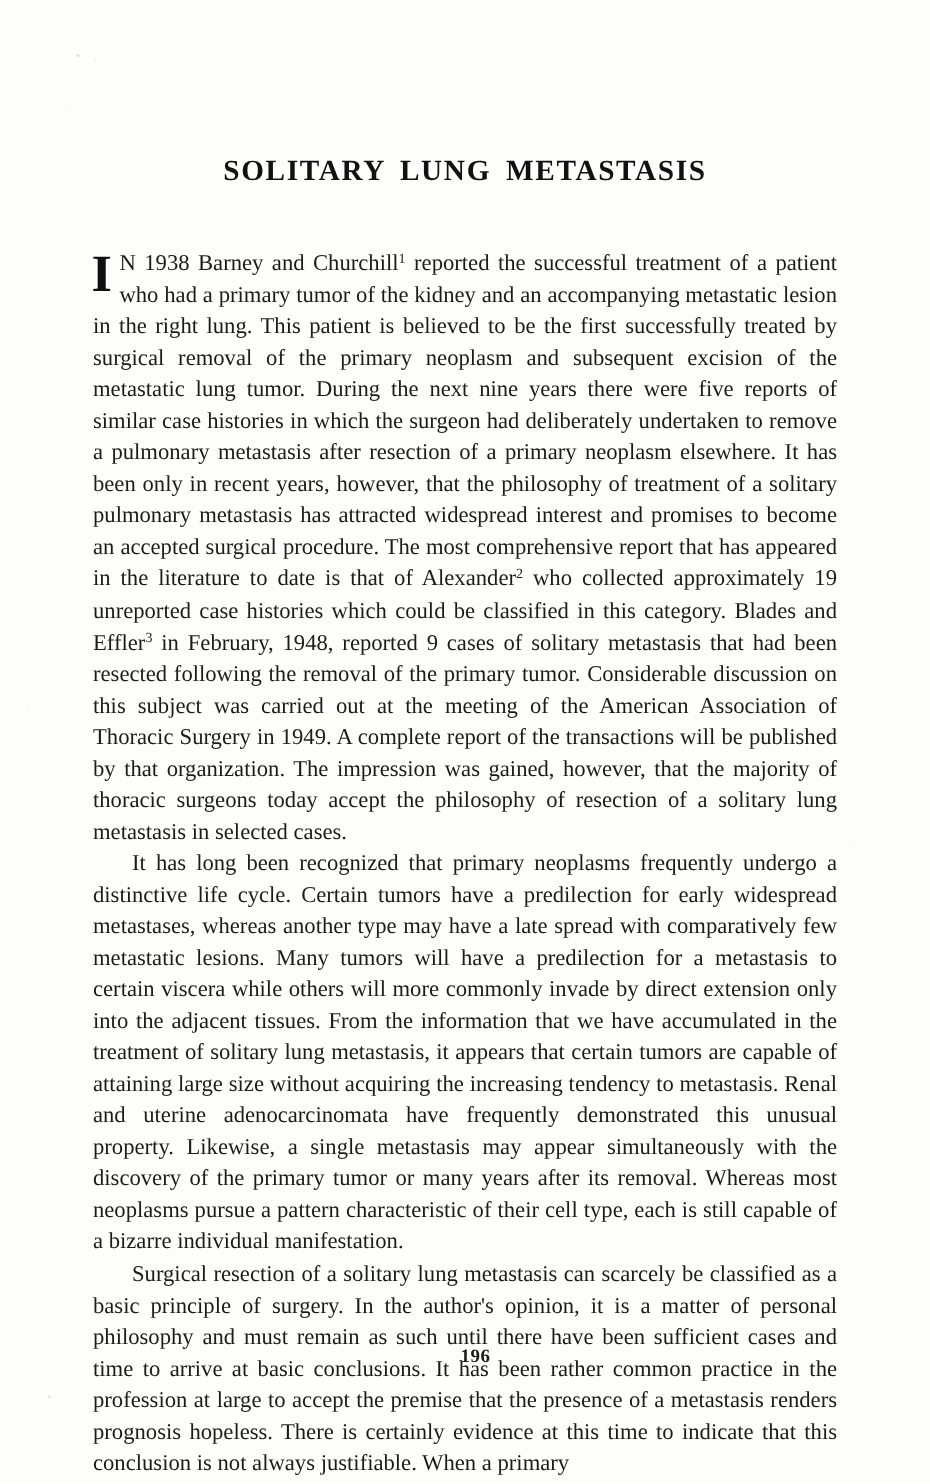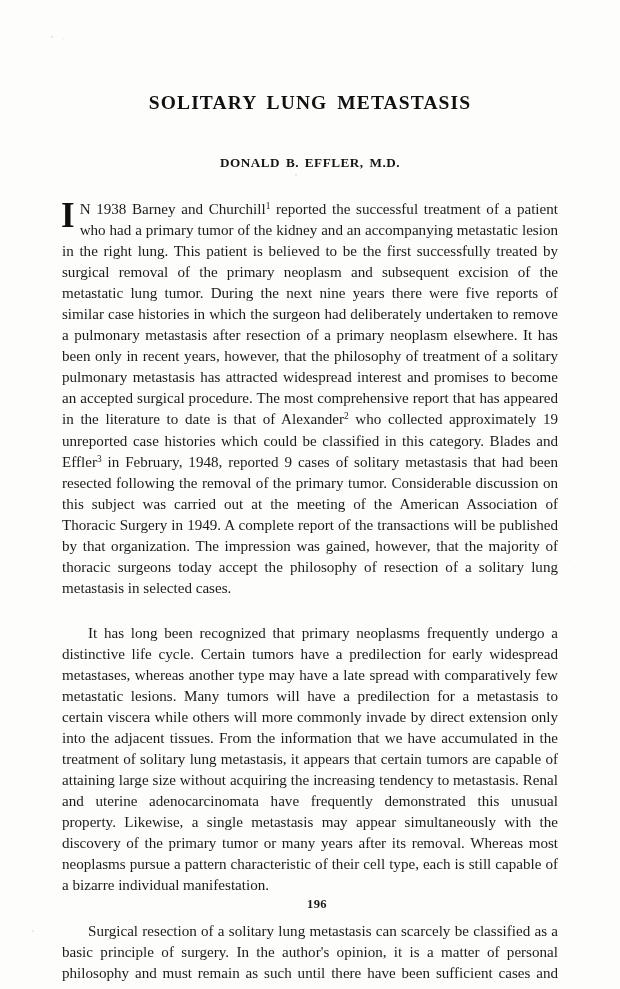--- a/index.html
+++ b/index.html
@@ -27,21 +27,21 @@
     border-radius: 50%;
     pointer-events: none;
   }
   .content {
     position: absolute;
     left: 62px;
     top: 0;
     width: 496px;
   }
   .doc-title {
-    margin: 0;
+    margin: 12px;
     padding-top: 92px;
     text-align: center;
     font-size: 19.5px;
     font-weight: bold;
     letter-spacing: 1.1px;
     word-spacing: 4px;
     color: #111;
   }
   .byline {
     margin: 0;
@@ -70,21 +70,20 @@
     margin: 0;
     font-size: 15.1px;
     line-height: 21.05px;
     text-align: justify;
     text-justify: inter-word;
     hyphens: manual;
     color: #1b1b1b;
   }
   p.para.indent {
     text-indent: 26px;
-    margin-top: 24px;
   }
   .dropcap {
     float: left;
     font-size: 35px;
     line-height: 0.88;
     font-weight: bold;
     padding-right: 5px;
     padding-top: 2px;
     margin-left: -1px;
     color: #101010;
@@ -118,21 +117,20 @@
   <div class="speck" style="left:295px; top:174px; width:2px; height:2px; opacity:.40;"></div>
   <div class="speck" style="left:301px; top:178px; width:1px; height:1px; opacity:.30;"></div>
   <div class="speck" style="left:32px;  top:930px; width:2px; height:2px; opacity:.35;"></div>
   <div class="speck" style="left:568px; top:560px; width:1px; height:1px; opacity:.28;"></div>
   <div class="speck" style="left:18px;  top:470px; width:1px; height:1px; opacity:.25;"></div>
 
   <div class="content">
 
     <h1 class="doc-title">SOLITARY  LUNG  METASTASIS</h1>
 
-    <div class="byline">DONALD  B.  EFFLER, M.D.</div>
 
 
     <div class="body-text">
 
       <p class="para"><span class="dropcap">I</span><span>N 1938 Barney and Churchill</span><sup>1</sup><span> reported the successful treatment of a patient who had a primary tumor of the kidney and an accompanying metastatic lesion in the right lung. This patient is believed to be the first successfully treated by surgical removal of the primary neoplasm and subsequent excision of the metastatic lung tumor. During the next nine years there were five reports of similar case histories in which the surgeon had deliberately undertaken to remove a pulmonary metastasis after resection of a primary neoplasm elsewhere. It has been only in recent years, however, that the philosophy of treatment of a solitary pulmonary metastasis has attracted widespread interest and promises to become an accepted surgical procedure. The most comprehensive report that has appeared in the literature to date is that of Alexander</span><sup>2</sup><span> who collected approximately 19 unreported case histories which could be classified in this category. Blades and Effler</span><sup>3</sup><span> in February, 1948, reported 9 cases of solitary metastasis that had been resected following the removal of the primary tumor. Considerable discussion on this subject was carried out at the meeting of the American Association of Thoracic Surgery in 1949. A complete report of the transactions will be published by that organization. The impression was gained, however, that the majority of thoracic surgeons today accept the philosophy of resection of a solitary lung metastasis in selected cases.</span></p>
 
       <p class="para indent">It has long been recognized that primary neoplasms frequently undergo a distinctive life cycle. Certain tumors have a predilection for early widespread metastases, whereas another type may have a late spread with comparatively few metastatic lesions. Many tumors will have a predilection for a metastasis to certain viscera while others will more commonly invade by direct extension only into the adjacent tissues. From the information that we have accumulated in the treatment of solitary lung metastasis, it appears that certain tumors are capable of attaining large size without acquiring the increasing tendency to metastasis. Renal and uterine adenocarcinomata have frequently demonstrated this unusual property. Likewise, a single metastasis may appear simultaneously with the discovery of the primary tumor or many years after its removal. Whereas most neoplasms pursue a pattern characteristic of their cell type, each is still capable of a bizarre individual manifestation.</p>
 
       <p class="para indent">Surgical resection of a solitary lung metastasis can scarcely be classified as a basic principle of surgery. In the author's opinion, it is a matter of personal philosophy and must remain as such until there have been sufficient cases and time to arrive at basic conclusions. It has been rather common practice in the profession at large to accept the premise that the presence of a metastasis renders prognosis hopeless. There is certainly evidence at this time to indicate that this conclusion is not always justifiable. When a primary</p>
 

